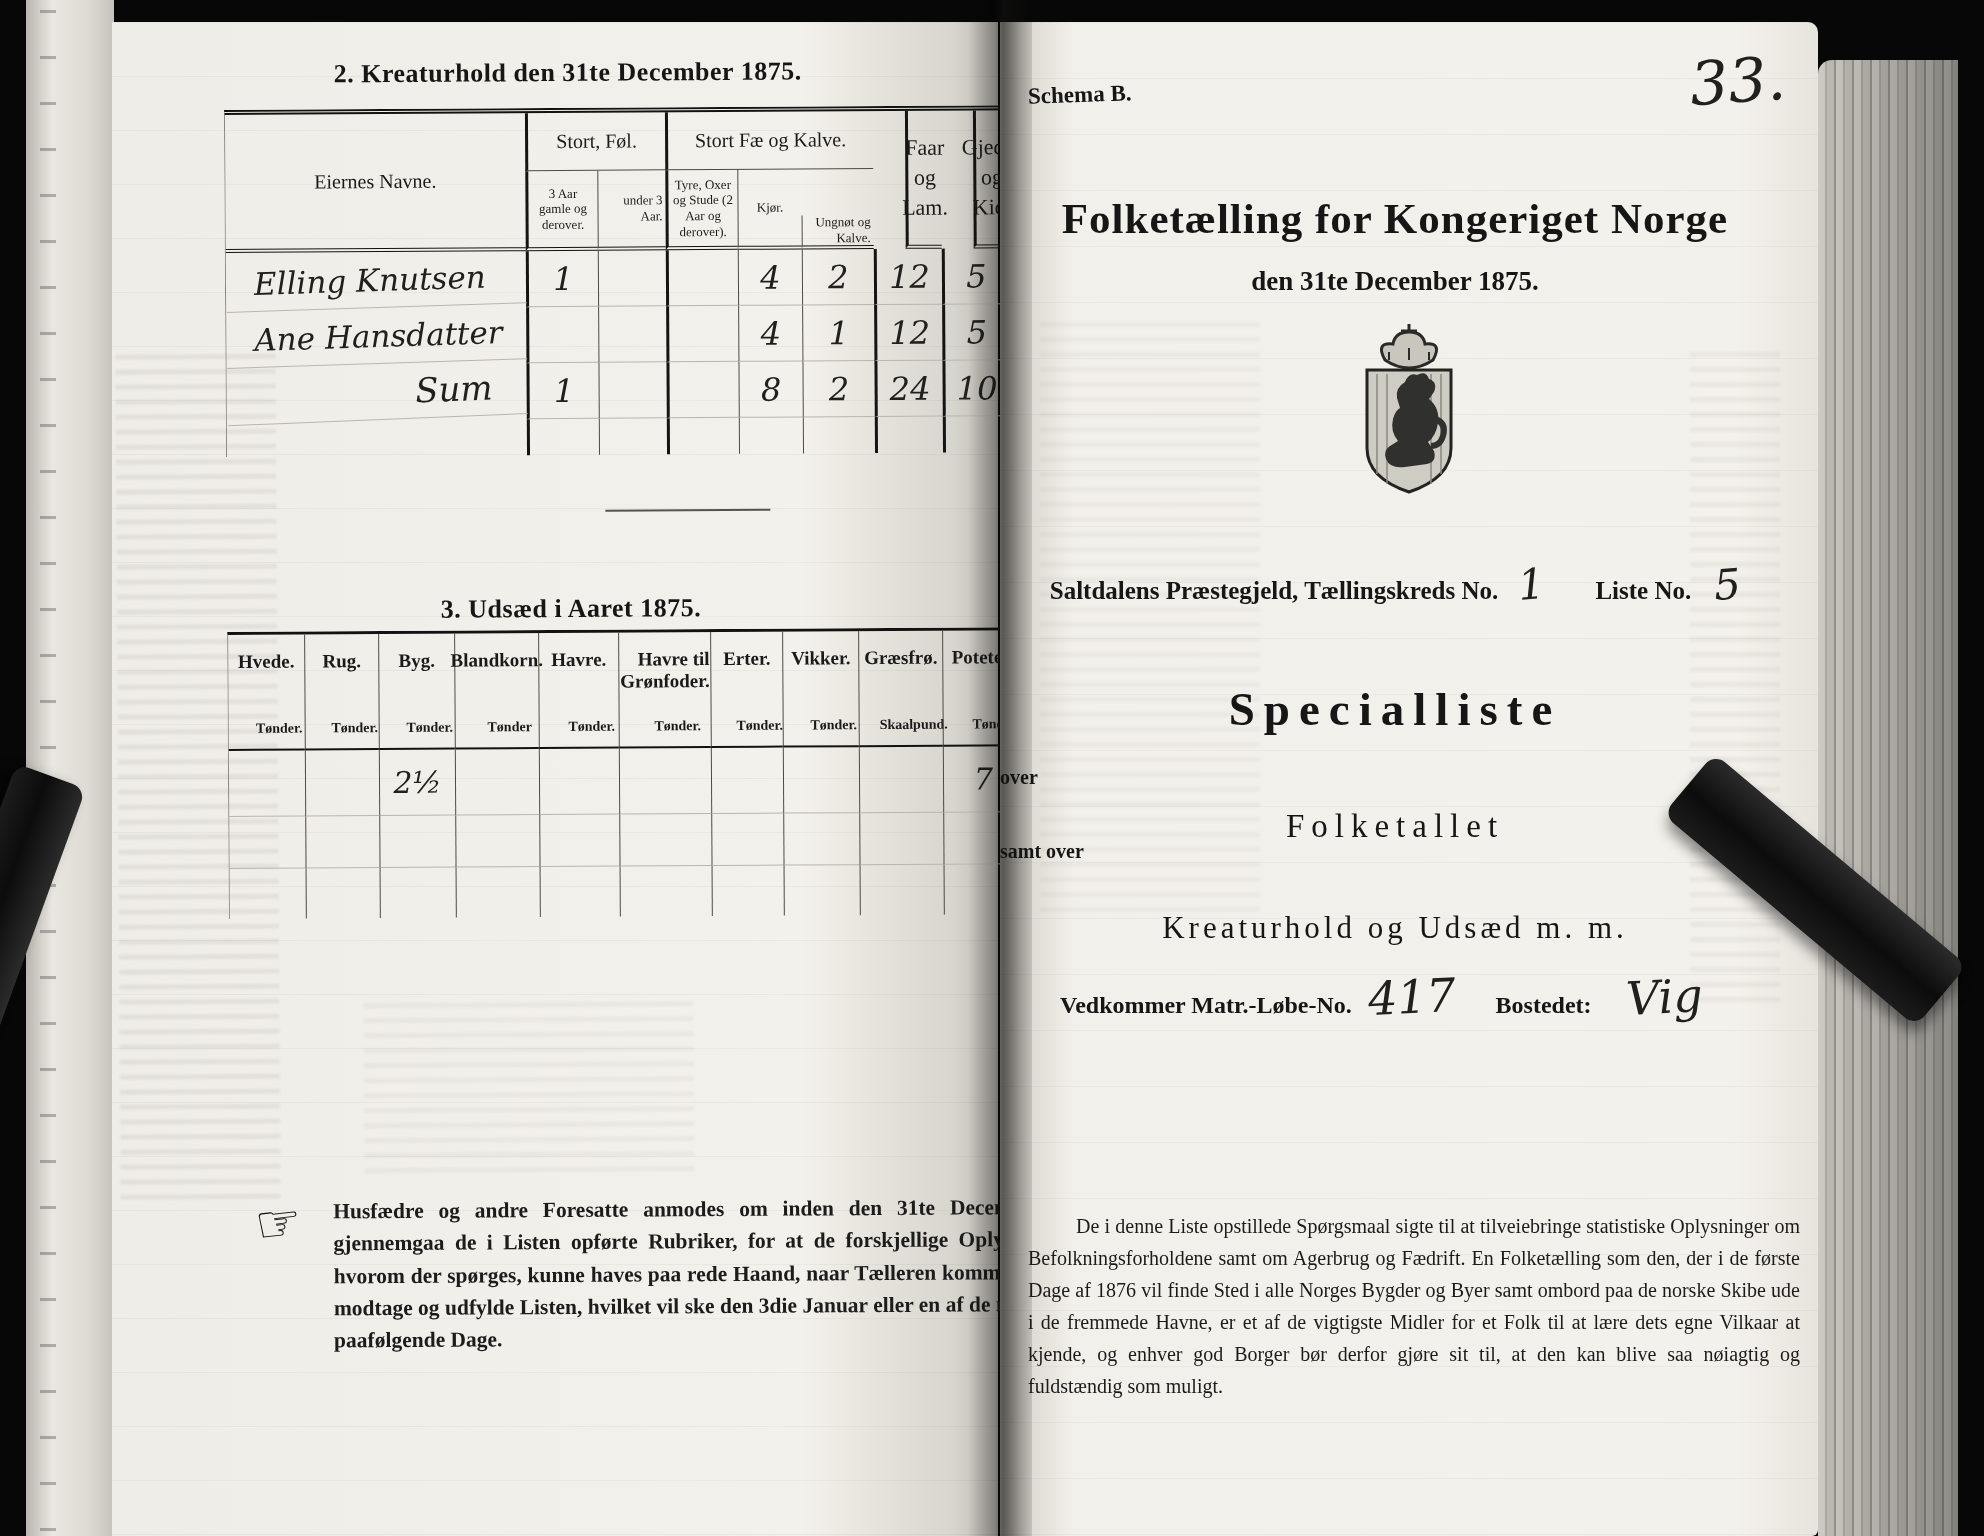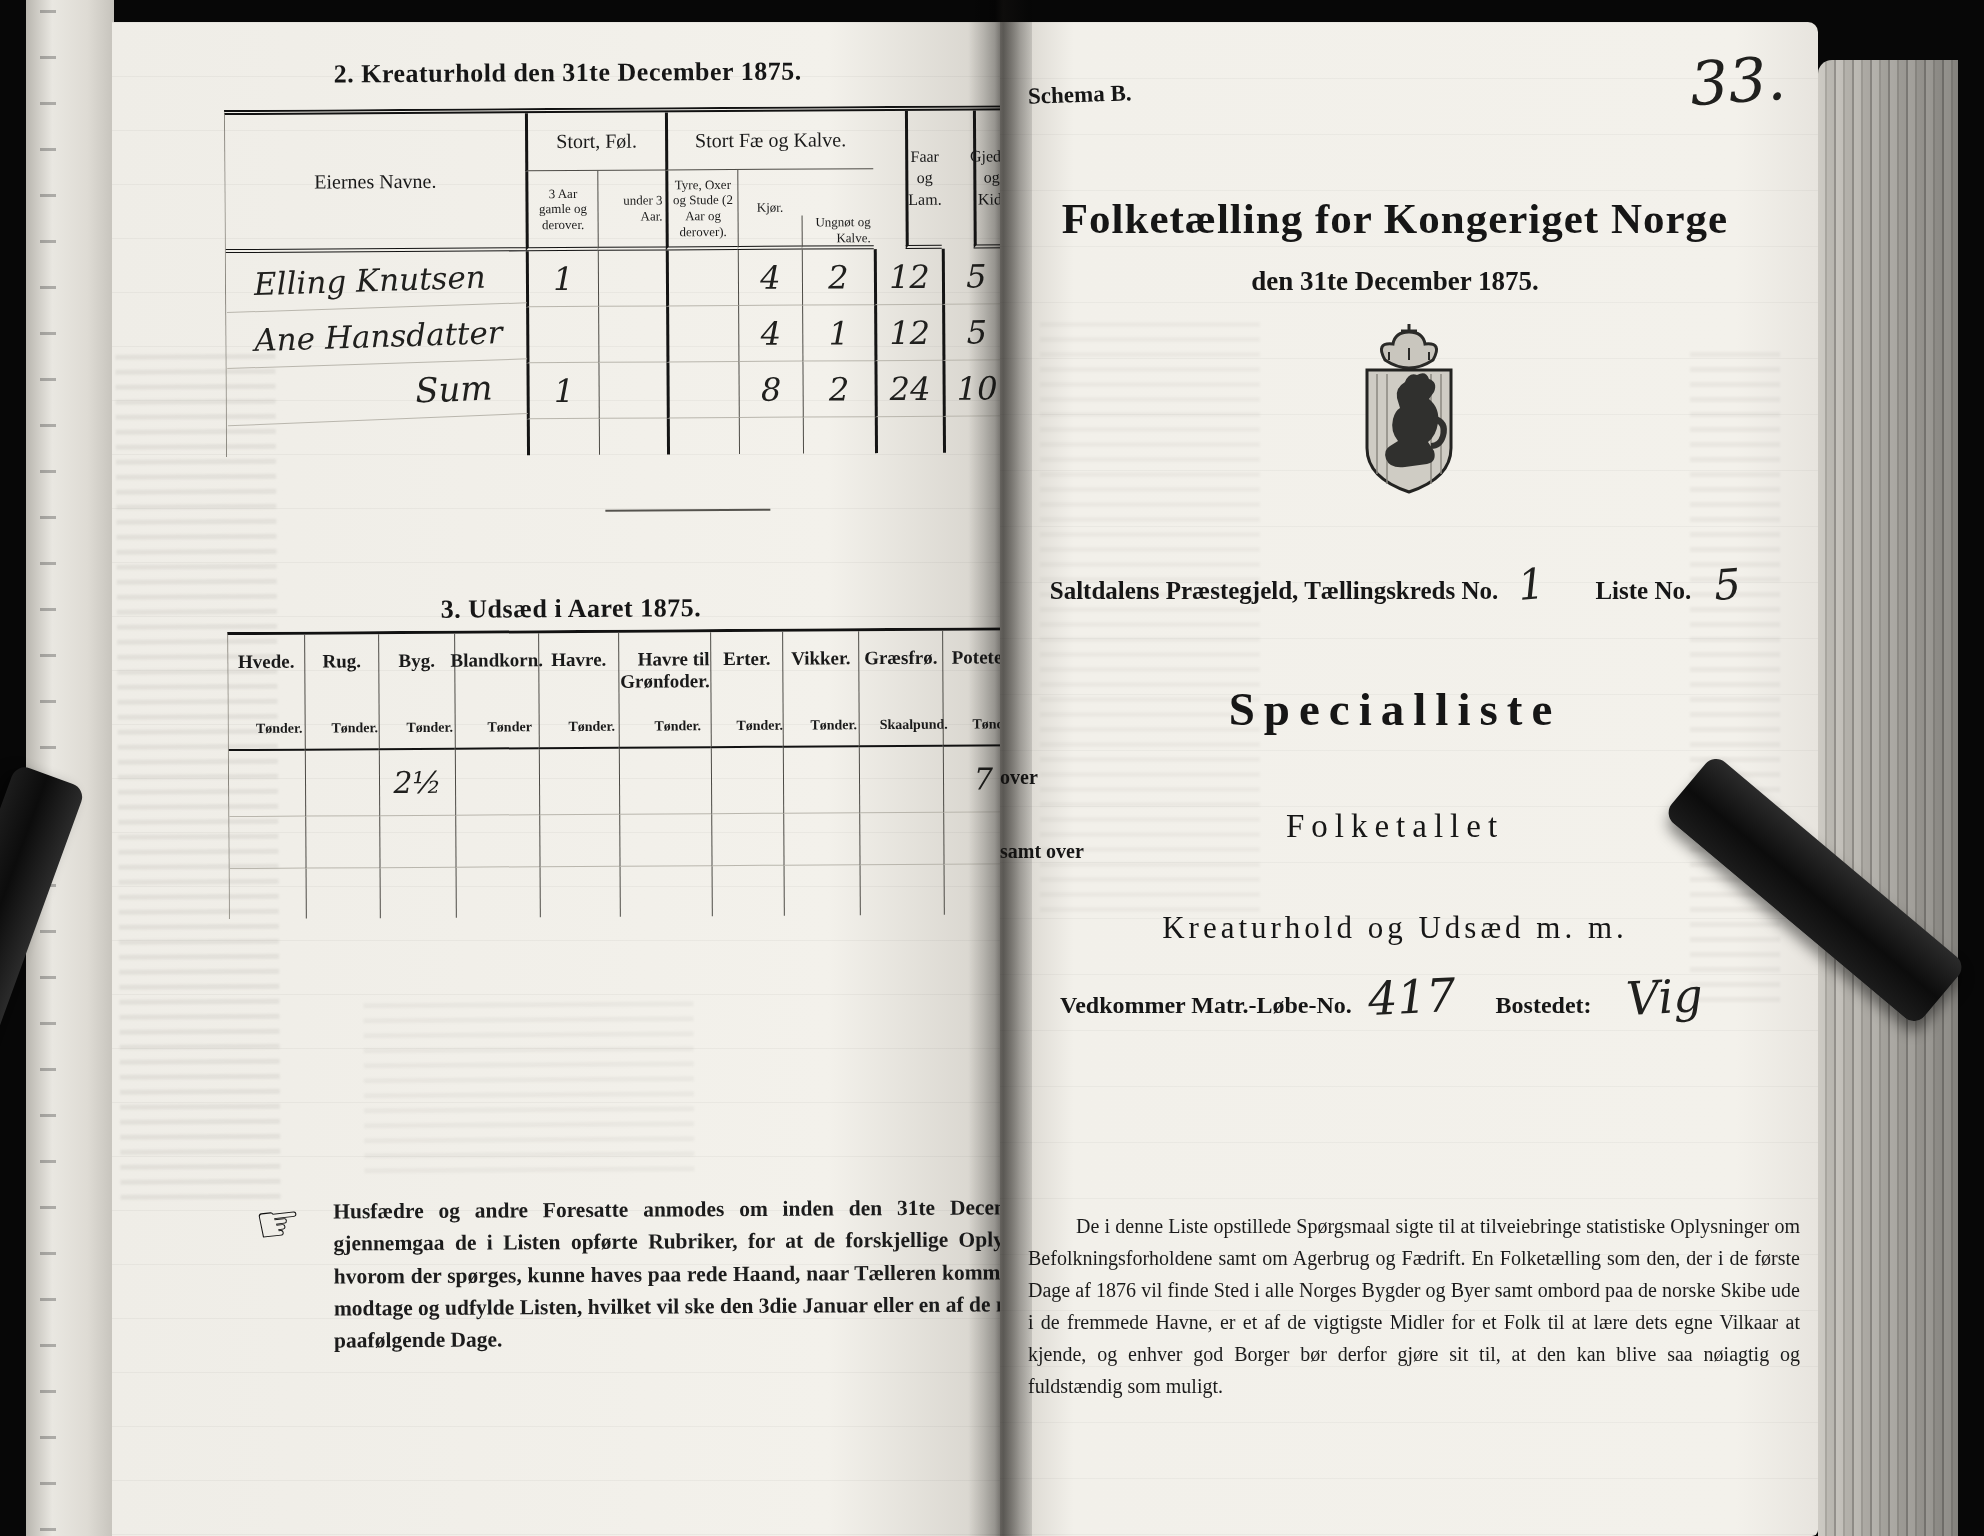--- a/index.html
+++ b/index.html
@@ -17,21 +17,20 @@
       linear-gradient(90deg,#b9b6af 0,#e9e7e1 30%,#dedbd4 70%,#c6c3bc 100%);
   }
   .page{
     position:absolute;top:22px;height:1514px;background:#f1efe9;
   }
   .page-left{
     left:112px;width:886px;
     background:
       repeating-linear-gradient(to bottom, rgba(0,0,0,.040) 0 1px, transparent 1px 54px),
       linear-gradient(90deg,#efede7 0,#f3f1eb 78%,#d8d5ce 95%,#b7b4ad 100%);
-    padding-left: 32px;
   }
   .page-right{
     left:1000px;width:818px;
     background:
       repeating-linear-gradient(to bottom, rgba(0,0,0,.035) 0 1px, transparent 1px 56px),
       linear-gradient(90deg,#a9a69f 0,#d9d6cf 2.5%,#f2f0ea 9%,#f3f1eb 90%,#e7e4de 100%);
     border-radius:0 10px 6px 0;
   }
   .gutter-shadow{
     position:absolute;left:968px;top:0;width:64px;height:1536px;
@@ -66,21 +65,21 @@
       border-top:5px double #121212;border-left:1px solid #8a877f;width:894px;}
   .t2{display:grid;grid-template-columns:76px 74px 76px 84px 80px 92px 72px 76px 84px 80px 62px;
       grid-template-rows:116px 66px 52px 50px;
       border-top:3px solid #121212;border-left:1px solid #8a877f;width:856px;}
   .cell{box-sizing:border-box;display:flex;align-items:center;justify-content:center;text-align:center;}
   .bh{border-left:3px solid #141414;}
   .bt{border-left:1px solid #4d4b46;text-align:right;}
   .hb{border-bottom:4px double #121212;}
   .grp{font-size:20px;}
   .sub{font-size:13px;line-height:1.2;padding:2px 3px;}
-  .tall{font-size:16px;line-height:1.35;padding:4px 2px;margin-left:32px;}
+  .tall{font-size:22px;line-height:1.35;padding:4px 2px;margin-left:32px;}
   .drow{border-bottom:1px solid #b9b6ad;}
   .num{font-size:32px;}
   .name-cell{justify-content:flex-start;padding-left:28px;font-size:31px;transform:rotate(-1.5deg);}
   .sum-cell{justify-content:flex-end;padding-right:34px;font-size:34px;transform:rotate(-2deg);}
   .t2 .hcell{flex-direction:column;justify-content:space-between;padding:16px 3px 12px;border-bottom:2px solid #121212;}
   .t2 .hlbl{font-size:19px;line-height:1.15;}
   .t2 .hunit{font-size:14px;margin-left:25px;}
   .t2 .num{font-size:30px;}
   .footer-note{position:absolute;left:146px;top:1172px;width:842px;display:flex;gap:26px;}
   .manicule{font-size:52px;line-height:1;color:#0e0e0e;margin-top:2px;transform:rotate(-6deg);}

